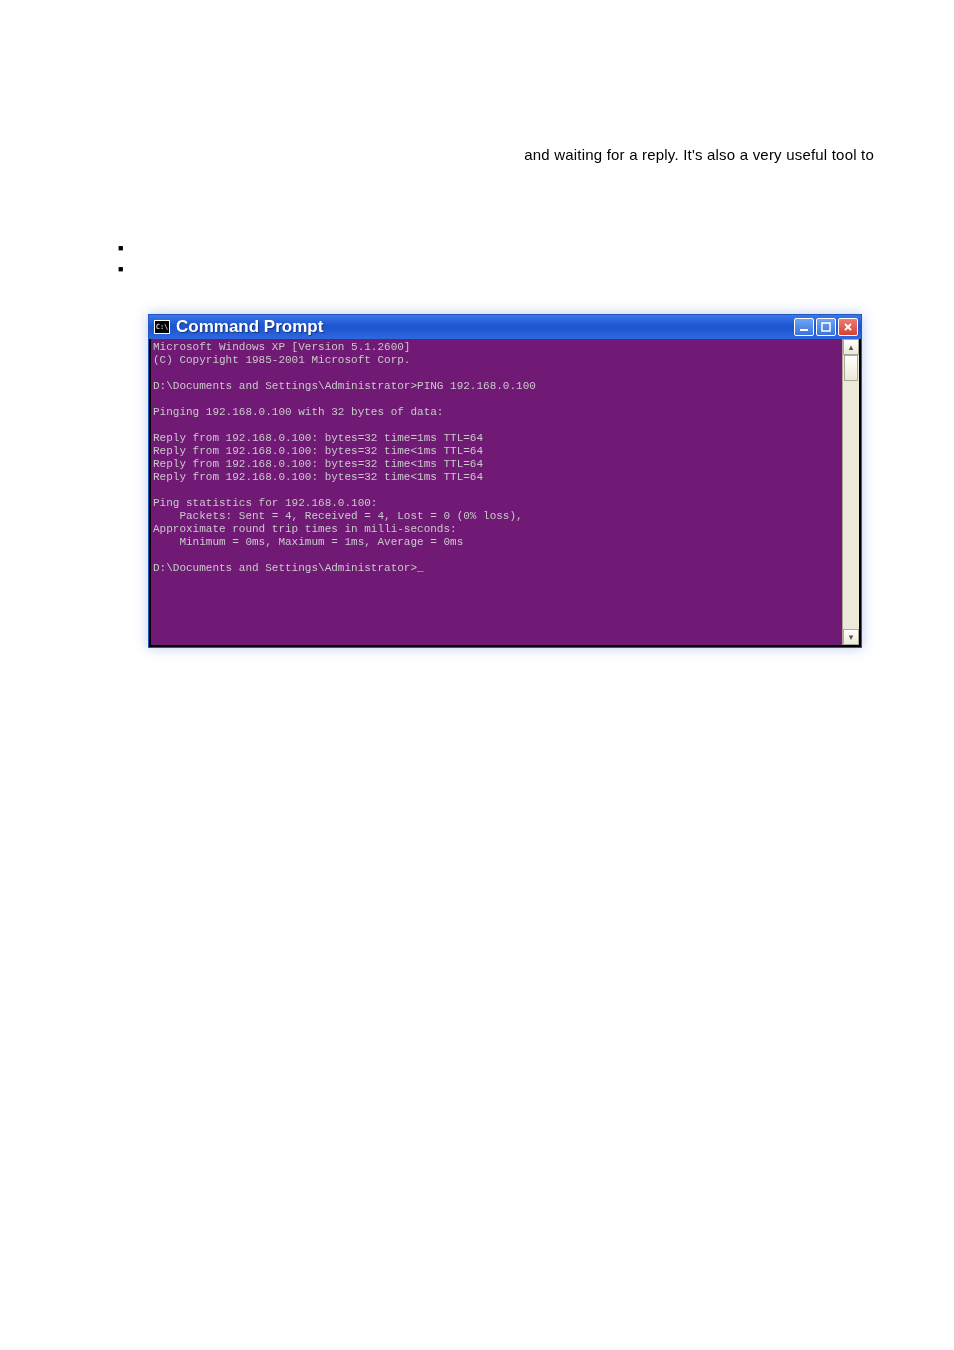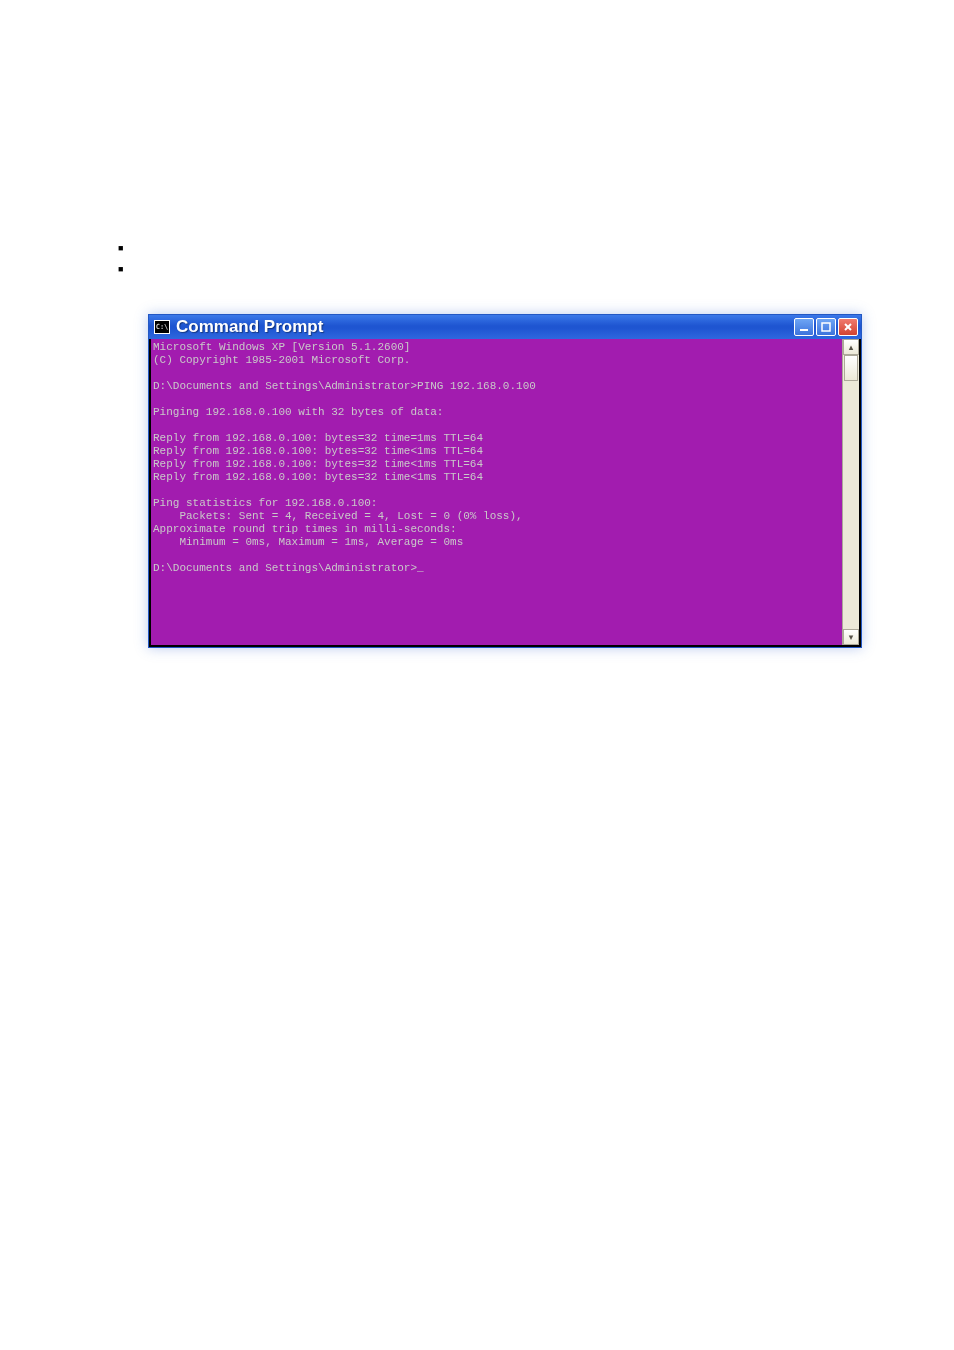--- a/index.html
+++ b/index.html
@@ -111,21 +111,21 @@
   .win-btn.close {
     background: linear-gradient(to bottom, #f07b6f 0%, #d34330 100%);
   }
   .win-btn svg { display:block; }
   .client {
     position: absolute;
     top: 24px;
     left: 2px;
     right: 2px;
     bottom: 2px;
-    background: #a21caf;
+    background: #701a75;
     display: flex;
     justify-content: space-between;
   }
   .term {
     flex: 1;
     padding: 2px 0 0 2px;
     color: #c9c9c9;
     font-family: "Lucida Console","Courier New",monospace;
     font-size: 11px;
     line-height: 13px;
@@ -165,20 +165,21 @@
     background: linear-gradient(to bottom,#fff,#ece9d8);
     border: 1px solid #aca899;
     box-sizing: border-box;
   }
 </style>
 </head>
 <body>
 
 <div class="page">
 
+  <div class="partial-right">and waiting for a reply. It's also a very useful tool to</div>
 
   <ul class="bullets">
     <li></li>
     <li></li>
   </ul>
 
   <div class="cmd-window">
     <div class="titlebar">
       <div class="tb-icon">
           <span>C:\</span>

